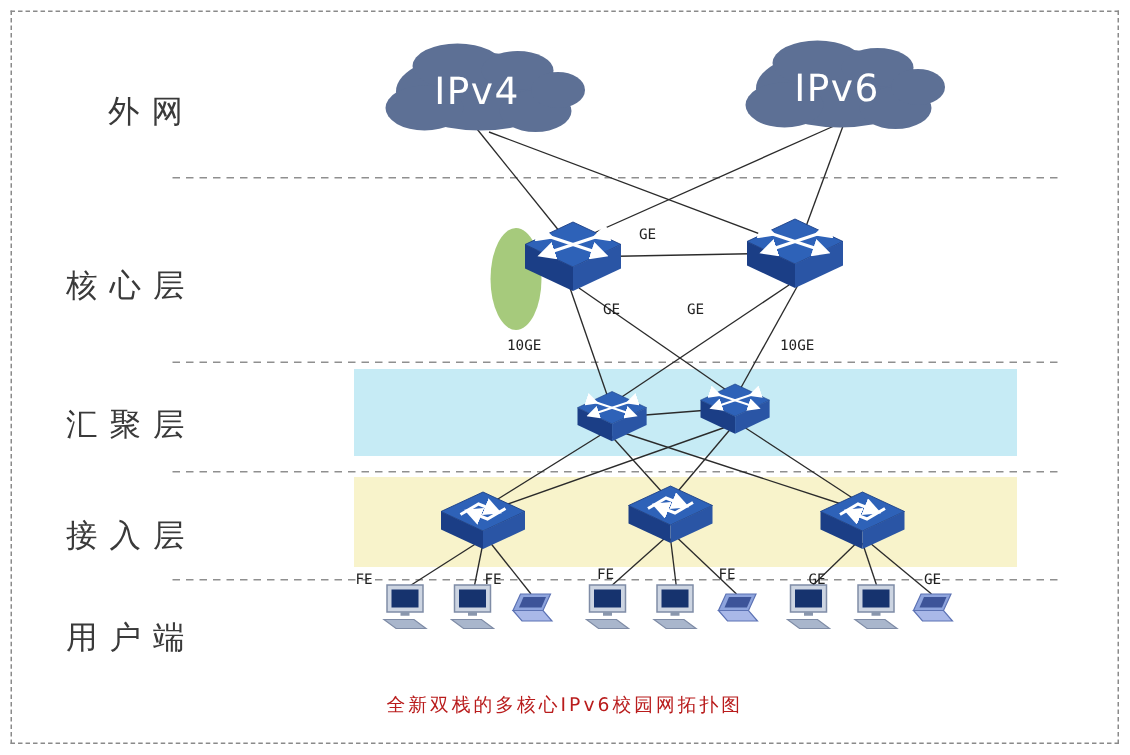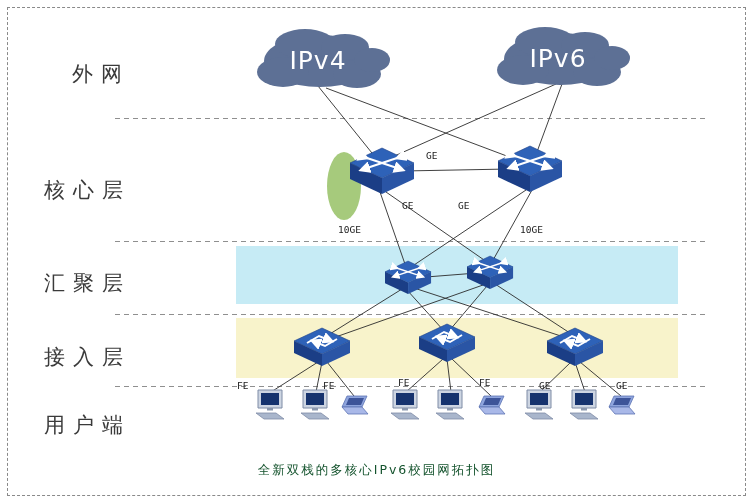--- a/index.html
+++ b/index.html
@@ -10,21 +10,21 @@
   .frame{
     position:absolute;left:7px;top:7px;right:7px;bottom:7px;
     border:1px dashed #8a8a8a;pointer-events:none;
   }
   .layer-label{
     position:absolute;font-size:21px;color:#3a3a3a;letter-spacing:8px;
     font-family:"DejaVu Sans",sans-serif;white-space:nowrap;
   }
   .diagram-title{
     position:absolute;left:0;right:0;top:462px;text-align:center;
-    font-size:12.5px;color:#14532d;letter-spacing:2px;
+    font-size:12.5px;color:#b91c1c;letter-spacing:2px;
   }
   svg{position:absolute;left:0;top:0;}
   .linktext{
     font-family:"DejaVu Sans Mono",monospace;font-size:9.5px;fill:#222222;
   }
   .cloudlabel{
     font-family:"DejaVu Sans",sans-serif;font-size:25px;fill:#ffffff;
     letter-spacing:1px;
   }
   .conn{stroke:#2b2b2b;stroke-width:0.9;}

